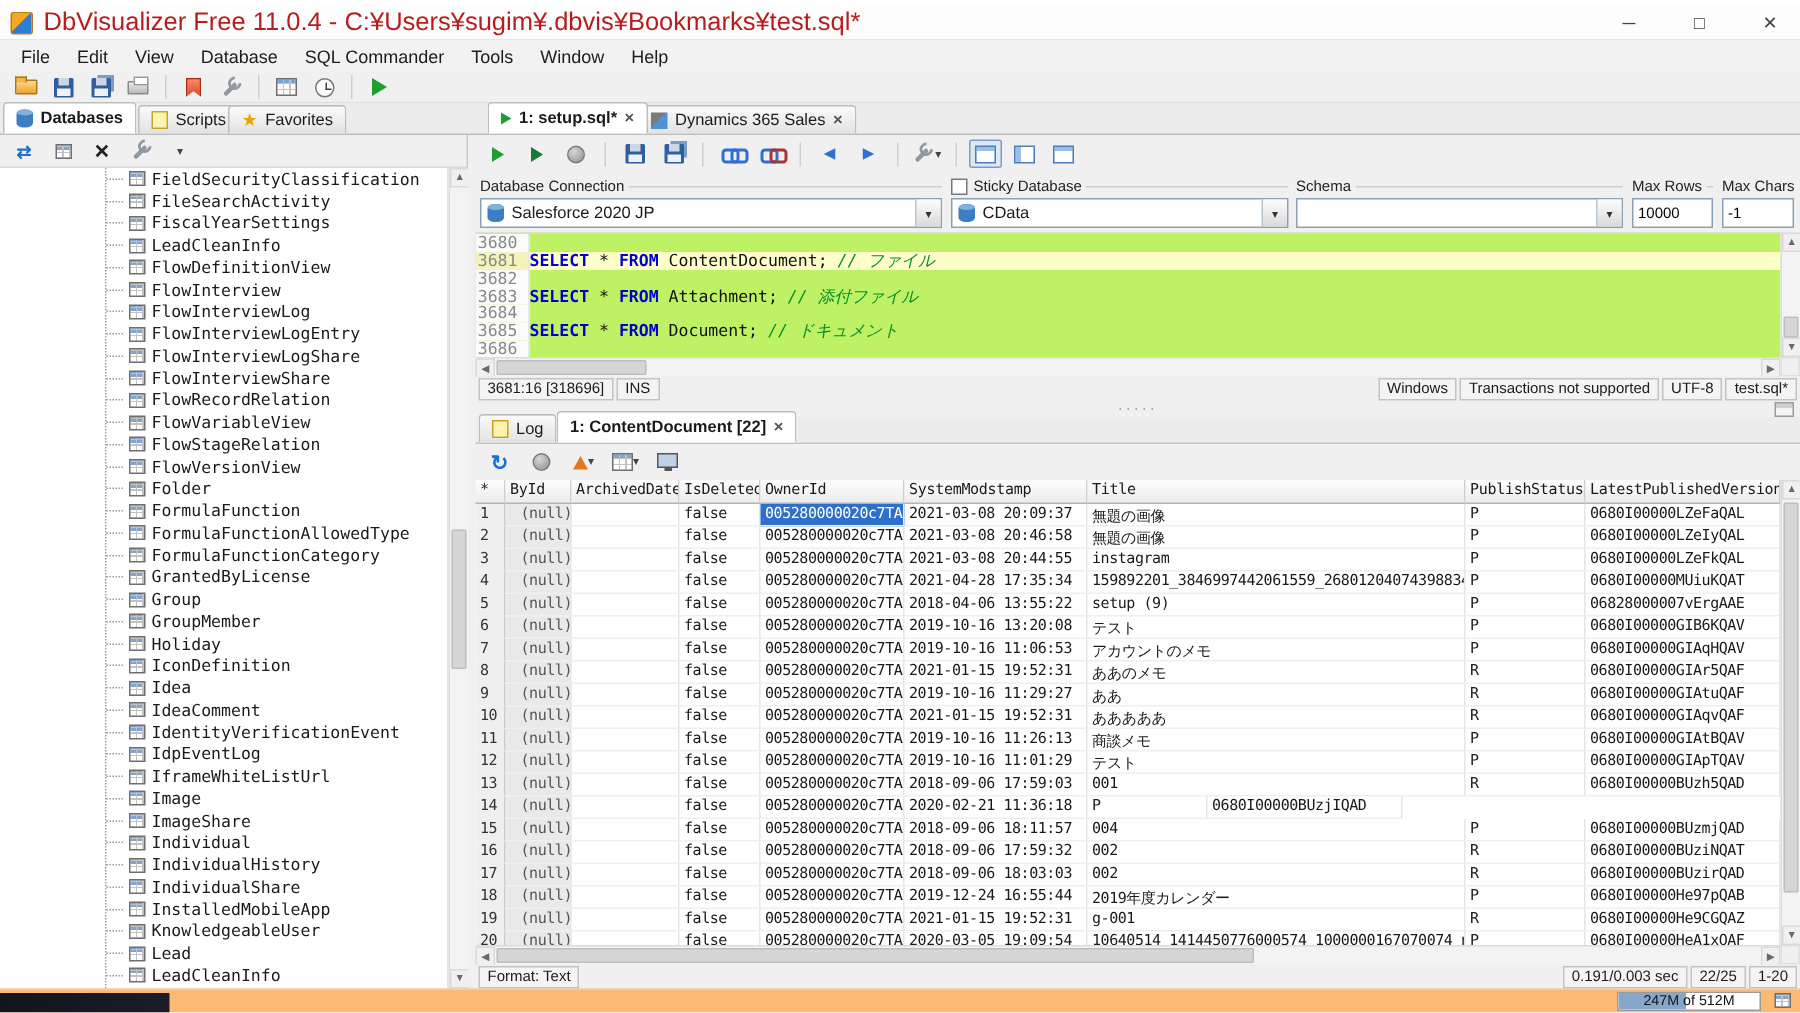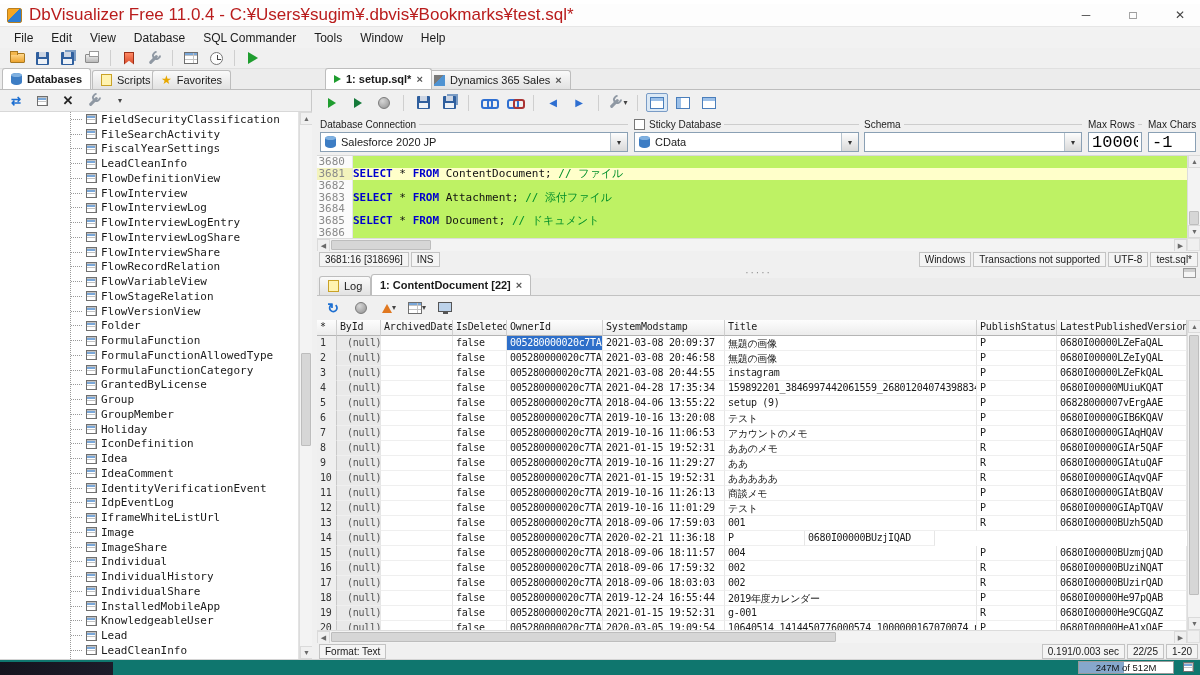--- a/index.html
+++ b/index.html
@@ -88,31 +88,31 @@
   #main{position:absolute;top:90px;left:317px;width:883px;height:569px;background:#f0f0f0}
   #sql-toolbar{position:absolute;top:0;left:0;right:0;height:25px;display:flex;align-items:center;padding-left:4px;gap:4px;background:#f0f0f0}
   #conn-bar{position:absolute;top:25px;left:0;right:0;height:40px;background:#f0f0f0}
   .fgroup{position:absolute;top:3px}
   .glabel{display:flex;align-items:center;font-size:10px;color:#222;height:12px;white-space:nowrap}
   .glabel .txt{margin-right:3px}
   .gline{flex:1;height:1px;background:#cdcdcd;margin-top:1px}
   .combo{margin-top:2px;height:20px;background:#fff;border:1px solid #8aa0b4;display:flex;align-items:center;padding-left:4px;gap:5px;font-size:11px}
   .combo .val{flex:1;white-space:nowrap;overflow:hidden}
   .combo .dd{width:17px;height:100%;background:linear-gradient(#fdfdfd,#d9d9d9);border-left:1px solid #b7c3cd;display:flex;align-items:center;justify-content:center;font-size:8px;color:#333;flex:none}
-  .tinput{margin-top:2px;height:20px;width:100%;background:#fff;border:1px solid #8aa0b4;font-size:17px;padding:0 3px;font-family:Liberation Mono, monospace}
+  .tinput{margin-top:2px;height:20px;width:100%;background:#fff;border:1px solid #8aa0b4;font-size:10px;padding:0 3px;font-family:Liberation Sans, sans-serif}
   .cb{width:11px;height:11px;border:1px solid #777;background:#fff;margin-right:4px;flex:none}
 
   #editor{position:absolute;top:65px;left:0;width:870px;height:83px;background:#bef264;overflow:hidden;border-top:1px solid #d9d9d9}
   .sql-line{display:flex;height:11.85px;line-height:11.8px;font-family:"DejaVu Sans Mono",monospace;font-size:11px;white-space:pre}
   .sql-gutter{width:36px;text-align:right;padding-right:7px;color:#8a8a8a;background:#fbfbfb;border-right:1px solid #e6e6e6;flex:none}
   .sql-line.current{background:#ffffca}
   .sql-line.current .sql-gutter{background:#f3f3bc}
   .tok-keyword{color:#0000cd;font-weight:bold}
   .tok-plain{color:#111}
-  .tok-comment{color:#008f29;}
+  .tok-comment{color:#008f29;font-style:italic}
 
   
   .scell{border:1px solid #c3c3c3;background:#f4f4f4;font-size:10px;padding:0 5px;height:15px;display:flex;align-items:center;white-space:nowrap}
   #editor-status{position:absolute;top:161px;left:0;right:0;height:17px;background:#f0f0f0;display:flex;align-items:center;padding:0 2px;gap:2px}
   #editor-status .spacer{flex:1}
   #hsplit{position:absolute;top:178px;left:0;right:0;height:10px;background:#f0f0f0;display:flex;align-items:center;justify-content:center}
   .grip{color:#8a8a8a;letter-spacing:2px;font-size:10px;line-height:4px}
   .maxbox{position:absolute;right:4px;top:0;width:13px;height:10px;border:1px solid #9a9a9a;background:linear-gradient(#cfcfcf 0 3px,#f5f5f5 3px)}
 
   
@@ -124,21 +124,21 @@
   .grow{display:flex;height:15px}
   .gc{height:15px;border-right:1px solid #e6e6e6;border-bottom:1px solid #efefef;font-family:"DejaVu Sans Mono",monospace;font-size:10px;letter-spacing:-0.3px;padding:1px 3px;overflow:hidden;white-space:nowrap}
   .c0{width:20px}.c1{width:44px}.c2{width:72px}.c3{width:54px}.c4{width:96px}.c5{width:122px}.c6{width:252px}.c7{width:80px}.c8{width:130px}
   .gc.c0{background:#efefef;border-right:1px solid #c9c9c9;color:#333}
   .gc.c1{background:#e9e9e9;color:#555;padding-left:10px}
   .gc.selcell{background:#2e6fc9;color:#fff}
   #results-status{position:absolute;top:553px;left:0;right:0;height:16px;background:#f0f0f0;display:flex;align-items:center;padding:0 2px;gap:2px}
   #results-status .spacer{flex:1}
 
   
-  #statusbar{position:absolute;left:0;top:659px;right:0;height:16px;background:#0f766e;border-top:1px solid #d4d4d4}
+  #statusbar{position:absolute;left:0;top:659px;right:0;height:16px;background:#fdba74;border-top:1px solid #d4d4d4}
   #artifact{position:absolute;left:0;top:2px;width:113px;height:13px;background:linear-gradient(90deg,#14141e,#1c1c2a)}
   #memgauge{position:absolute;right:26px;top:1px;width:96px;height:13px;border:1px solid #9a9a9a;background:#fff;overflow:hidden}
   #memfill{position:absolute;left:0;top:0;bottom:0;width:48%;background:#86a7cc}
   #memtext{position:absolute;inset:0;display:flex;align-items:center;justify-content:center;font-size:9.5px;color:#111}
   #memicon{position:absolute;right:6px;top:2px}
 
   .corner{position:absolute;background:#f0f0f0;border:1px solid #e0e0e0}
 </style>
 </head>
 <body>

